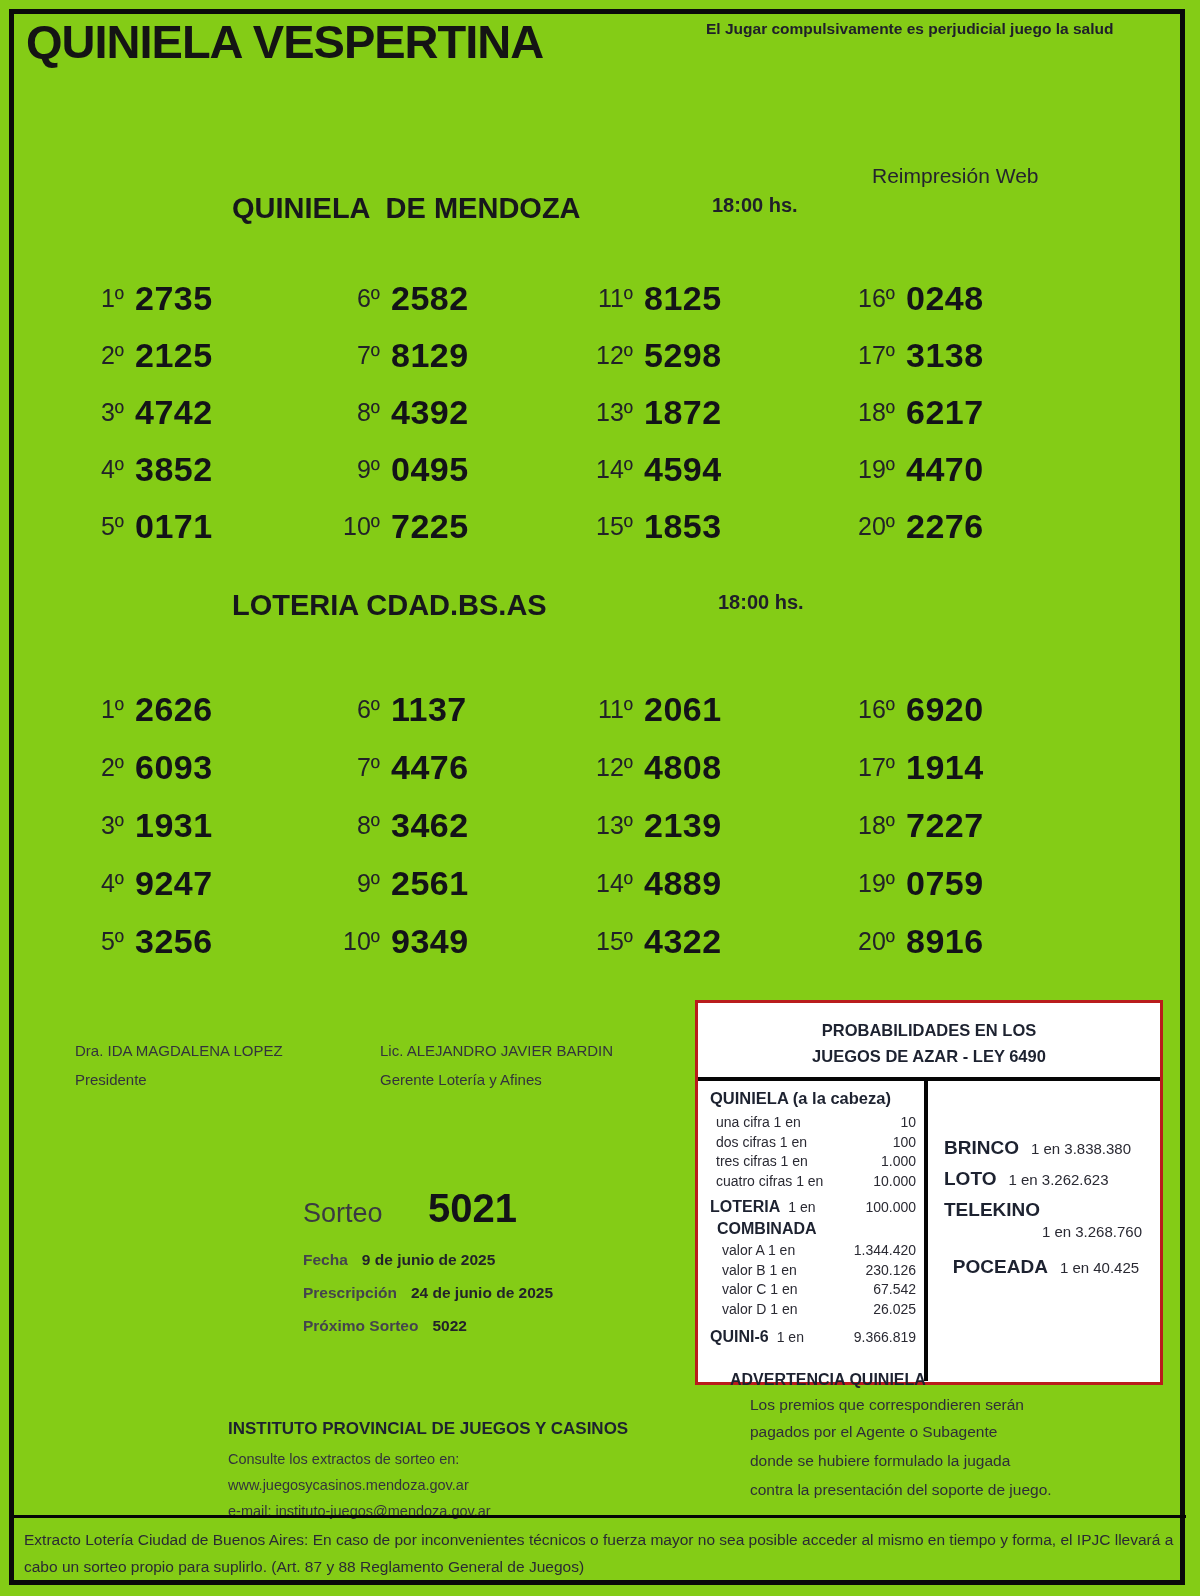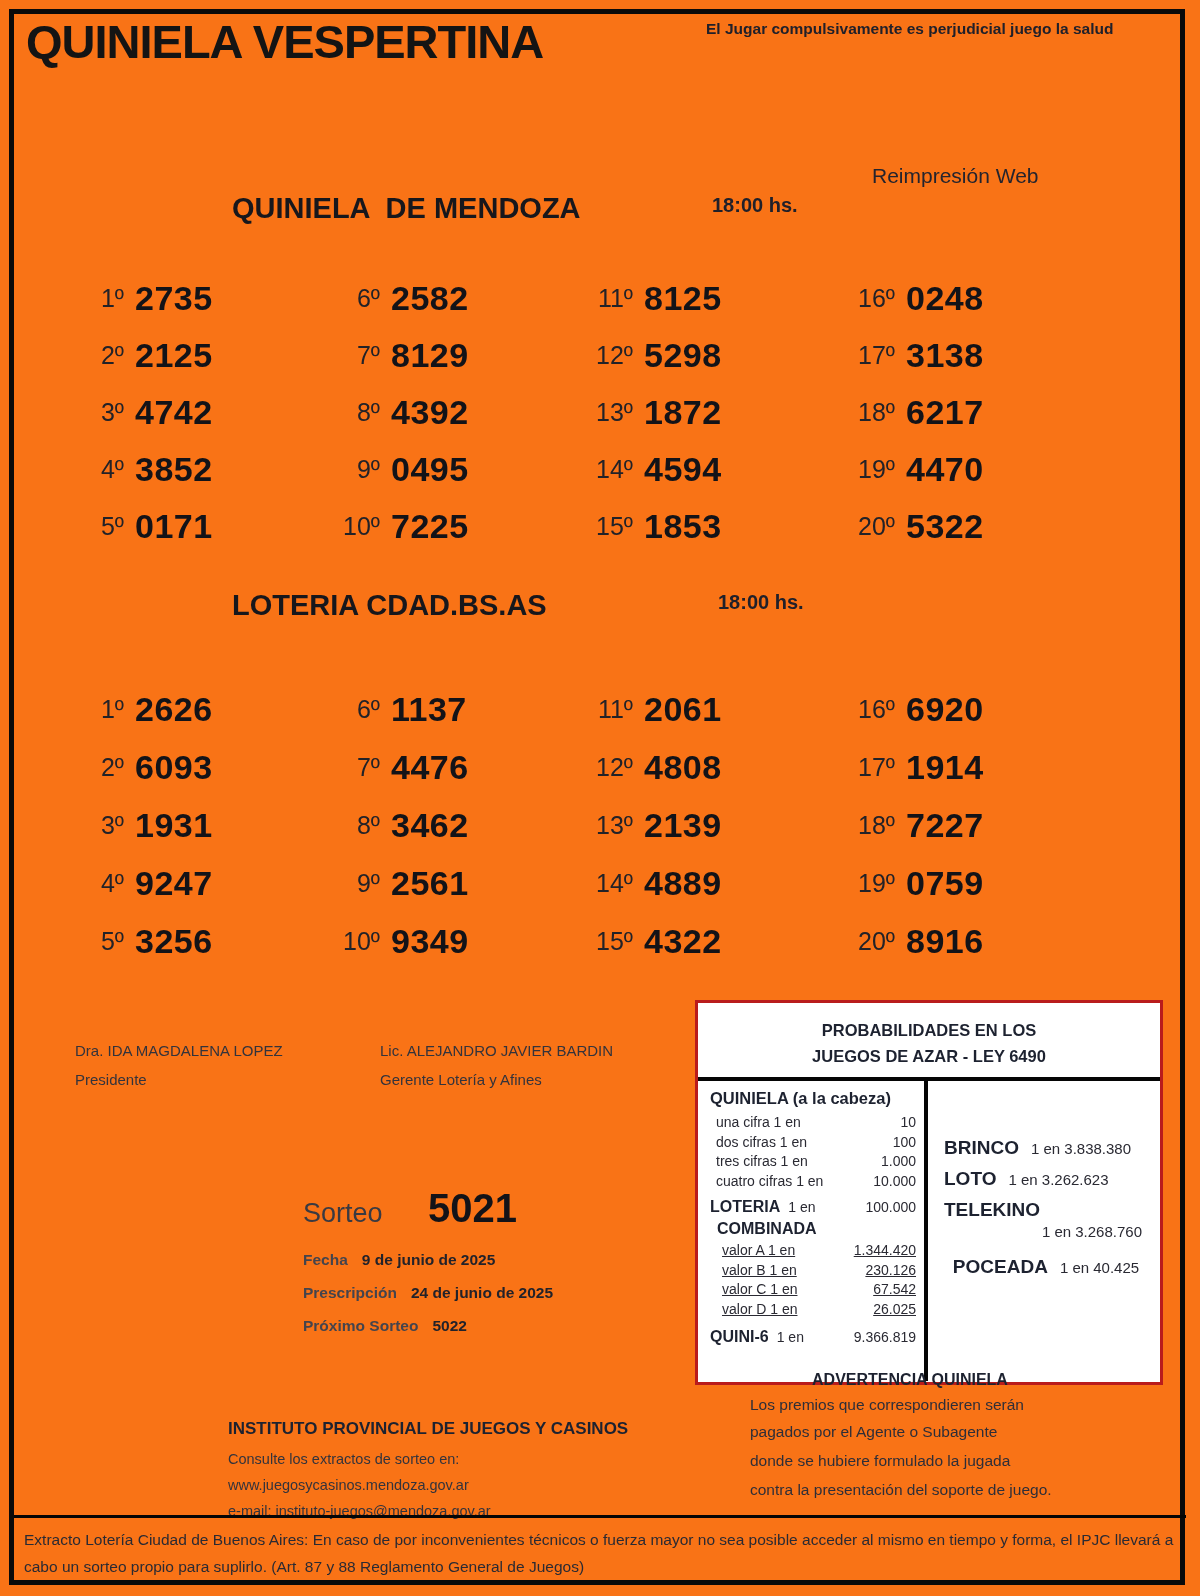--- a/index.html
+++ b/index.html
@@ -1,17 +1,17 @@
 <!DOCTYPE html>
 <html><head>
 <meta charset="utf-8">
 <style>
   html,body { margin:0; padding:0; background:#ffffff; }
   .page {
-    position:relative; width:1200px; height:1596px; background:#f97316;
+    position:relative; width:1200px; height:1596px; background:#84cc16;
     font-family:"Liberation Sans", sans-serif; color:#1a1a1a; overflow:hidden;
   }
   .abs { position:absolute; }
   .frame {
     position:absolute; left:9px; top:9px; width:1176px; height:1576px;
     border:5px solid #0a0a0a; box-sizing:border-box;
   }
   .doc-title { left:26px; top:14px; font-size:47px; font-weight:bold; letter-spacing:-1px; color:#141414; }
   .warning  { left:706px; top:20px; width:460px; font-size:15.5px; font-weight:bold; color:#20202a; }
   .reimpresion { left:872px; top:164px; font-size:21px; font-weight:normal; color:#24242e; }
@@ -41,38 +41,38 @@
   .prob-body { position:relative; height:300px; }
   .prob-left { position:absolute; left:0; top:0; width:230px; height:100%; border-right:4px solid #050505; padding:8px 8px 4px 12px; box-sizing:border-box; }
   .prob-right { position:absolute; left:234px; top:0; right:0; height:100%; padding:56px 12px 0 12px; box-sizing:border-box; }
   .q-title { font-weight:bold; font-size:16.5px; margin-bottom:5px; color:#1d2230; }
   .p-row { display:flex; justify-content:space-between; font-size:14px; line-height:19.5px; padding-left:6px; color:#2a2a33; }
   .b-row { display:flex; align-items:baseline; margin-top:7px; font-size:14px; color:#2a2a33;justify-content:flex-end; }
   .b-name { font-weight:bold; font-size:16px; color:#1d2230; }
   .b-mid { margin-left:8px; }
   .b-val { margin-left:auto; }
   .c-title { font-weight:bold; font-size:16px; margin-top:4px; margin-bottom:3px; color:#1d2230;margin-left:7px; }
-  .v-rows .p-row { padding-left:12px;text-decoration:underline; }
+  .v-rows .p-row { padding-left:12px; }
   .quini-row { margin-top:9px; }
   .game-row { display:flex; align-items:baseline; margin-bottom:9px; }
   .g-name { font-weight:bold; font-size:19px; color:#1d2230; }
   .g-val { font-size:15px; margin-left:12px; color:#2a2a33; }
   .g-val-line { text-align:right; font-size:15px; color:#2a2a33; margin:2px 6px 12px 0; }
   .poceada { margin-top:16px;justify-content:center; }
 
   .sorteo-label { left:303px; top:1198px; font-size:27px; color:#3a3a42; }
   .sorteo-num { left:428px; top:1186px; font-size:40px; font-weight:bold; color:#131318; }
   .draw-row { font-size:15.5px; color:#33333c; }
   .draw-row .lbl { font-weight:600; color:#44444d; }
   .draw-row .val { font-weight:bold; margin-left:14px; color:#22222a; }
   .draw-fecha { left:303px; top:1251px; }
   .draw-presc { left:303px; top:1284px; }
   .draw-prox  { left:303px; top:1317px; }
 
-  .adv-title { left:730px; top:1371px; width:360px; text-align:center; font-weight:bold; font-size:16px; color:#1d2230; }
+  .adv-title { left:730px; top:1371px; width:360px; text-align:left; font-weight:bold; font-size:16px; color:#1d2230; }
   .adv-lines { left:750px; top:1394px; width:360px; font-size:15.5px; color:#2e2e38; }
   .adv-lines div { margin-bottom:6px; line-height:21px; }
   .adv-lines div:nth-child(3), .adv-lines div:nth-child(4) { margin-top:8px; }
 
   .inst-title { left:228px; top:1419px; font-size:17px; font-weight:bold; color:#1d2230; }
   .inst-lines { left:228px; top:1446px; font-size:14.5px; color:#33333c; }
   .inst-lines div { line-height:26px; }
 
   .footer-sep { left:14px; top:1515px; width:1172px; height:3px; background:#050505; }
   .footer-text { left:24px; top:1526px; width:1150px; font-size:15.5px; line-height:27px; color:#2a2a33; }
@@ -161,21 +161,21 @@
       <div class="cell">
         <span class="ord">18º</span>
         <span class="num">6217</span>
       </div>
       <div class="cell">
         <span class="ord">19º</span>
         <span class="num">4470</span>
       </div>
       <div class="cell">
         <span class="ord">20º</span>
-        <span class="num">5322</span>
+        <span class="num">2276</span>
       </div>
     </div>
 
   <div class="abs sec-title sec2-title">LOTERIA CDAD.BS.AS</div>
   <div class="abs sec-time sec2-time">18:00 hs.</div>
   <div class="abs grid" id="grid-bsas">
       <div class="cell">
         <span class="ord">1º</span>
         <span class="num">2626</span>
       </div>

